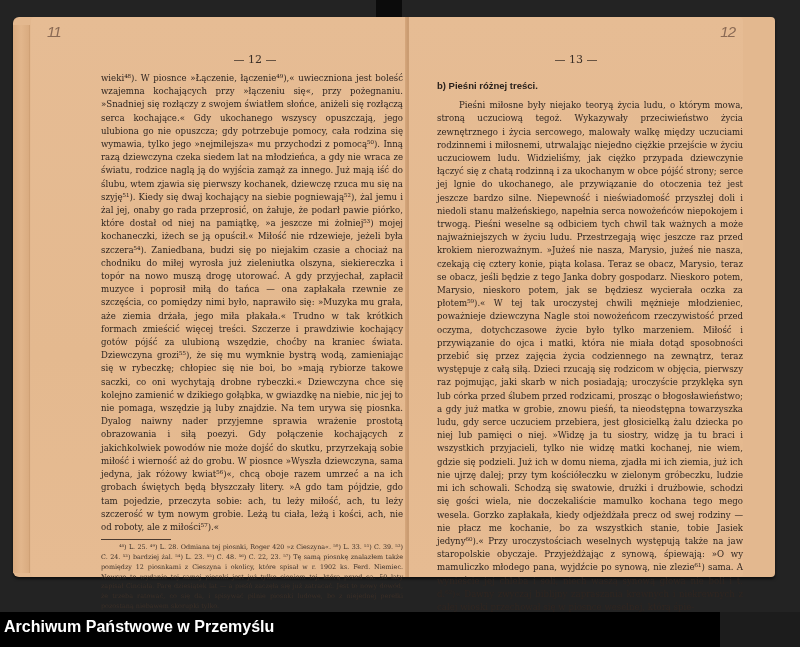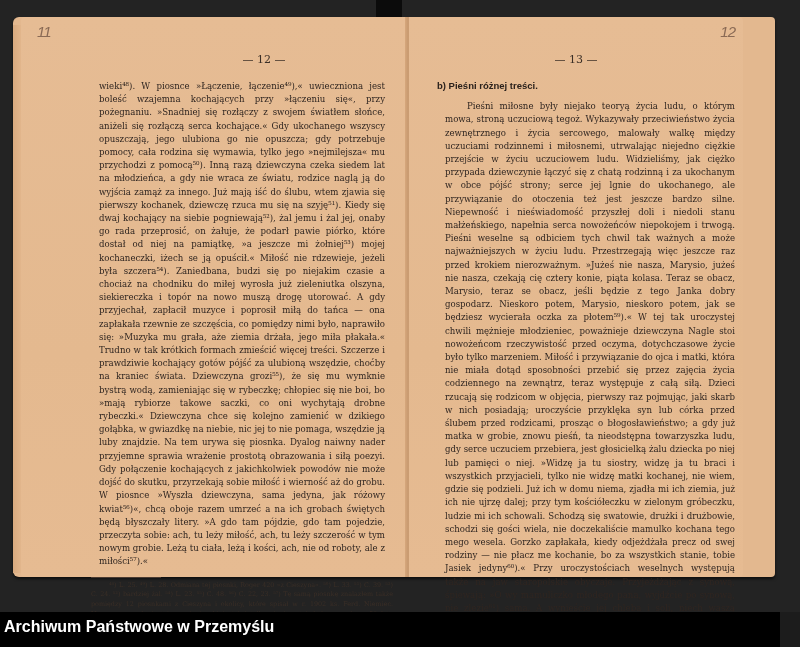--- a/index.html
+++ b/index.html
@@ -24,54 +24,54 @@
   }
   .left-edge {
     position:absolute; left:0; top:8px; width:16px; height:548px;
     background:linear-gradient(90deg,#d8aa7f 0%, #e2b68c 50%, #d9ab80 100%);
     border-right:1px solid #cfa176;
   }
   .page {
     position:absolute; top:0; height:560px;
     background:linear-gradient(180deg,#e6bc94 0%, #e4b98f 60%, #e6bb92 100%);
   }
-  .page.left { left:8px; width:376px; border-radius:4px 0 0 4px;padding-left:38px; }
+  .page.left { left:18px; width:376px; border-radius:4px 0 0 4px; }
   .page.right { left:396px; width:334px; border-radius:0 4px 4px 0; }
   .gutter {
     position:absolute; left:392px; top:0; width:6px; height:560px;
     background:linear-gradient(90deg,#d6a77c,#c89a70,#d6a77c);
   }
   .folio {
     position:absolute; font-family:"Liberation Sans", sans-serif;
     color:#8a6a55; font-size:15px; font-style:italic; letter-spacing:-1px;
   }
   .pnum {
     position:absolute; top:36px; width:100%; text-align:center;
     font-size:11px; color:#3a2e26;
   }
   .text {
     position:absolute; top:55px;
     font-size:8.6px; line-height:13.2px; color:#2f2520;
     text-align:justify;
   }
   .page.left .text { left:70px; width:302px; }
   .page.right .text { left:28px; width:306px; }
-  .text p { margin:8px; text-indent:0; }
+  .text p { margin:0; text-indent:0; }
   .text p.indent { text-indent:22px; }
   .heading {
     font-family:"Liberation Sans", sans-serif; font-weight:bold;
     font-size:9.5px; margin:7px 0 7px 0; color:#2a211c;
   }
   .fn-rule { width:70px; border-top:1px solid #4a3a30; margin:5px 0 3px 0; }
   .footnotes {
     font-size:6.4px; line-height:9.8px; color:#3a2e26; text-align:justify;
   }
   .footnotes p { margin:0; text-indent:18px; }
   .footer-bar {
-    position:absolute; left:0; top:612px; width:780px; height:35px; background:#000;
+    position:absolute; left:0; top:612px; width:720px; height:35px; background:#000;
   }
   .footer-label {
     position:absolute; left:4px; top:6px;
     font-family:"Liberation Sans", sans-serif; font-weight:bold;
     font-size:16px; color:#ffffff;
   }
 </style>
 </head>
 <body>
 

